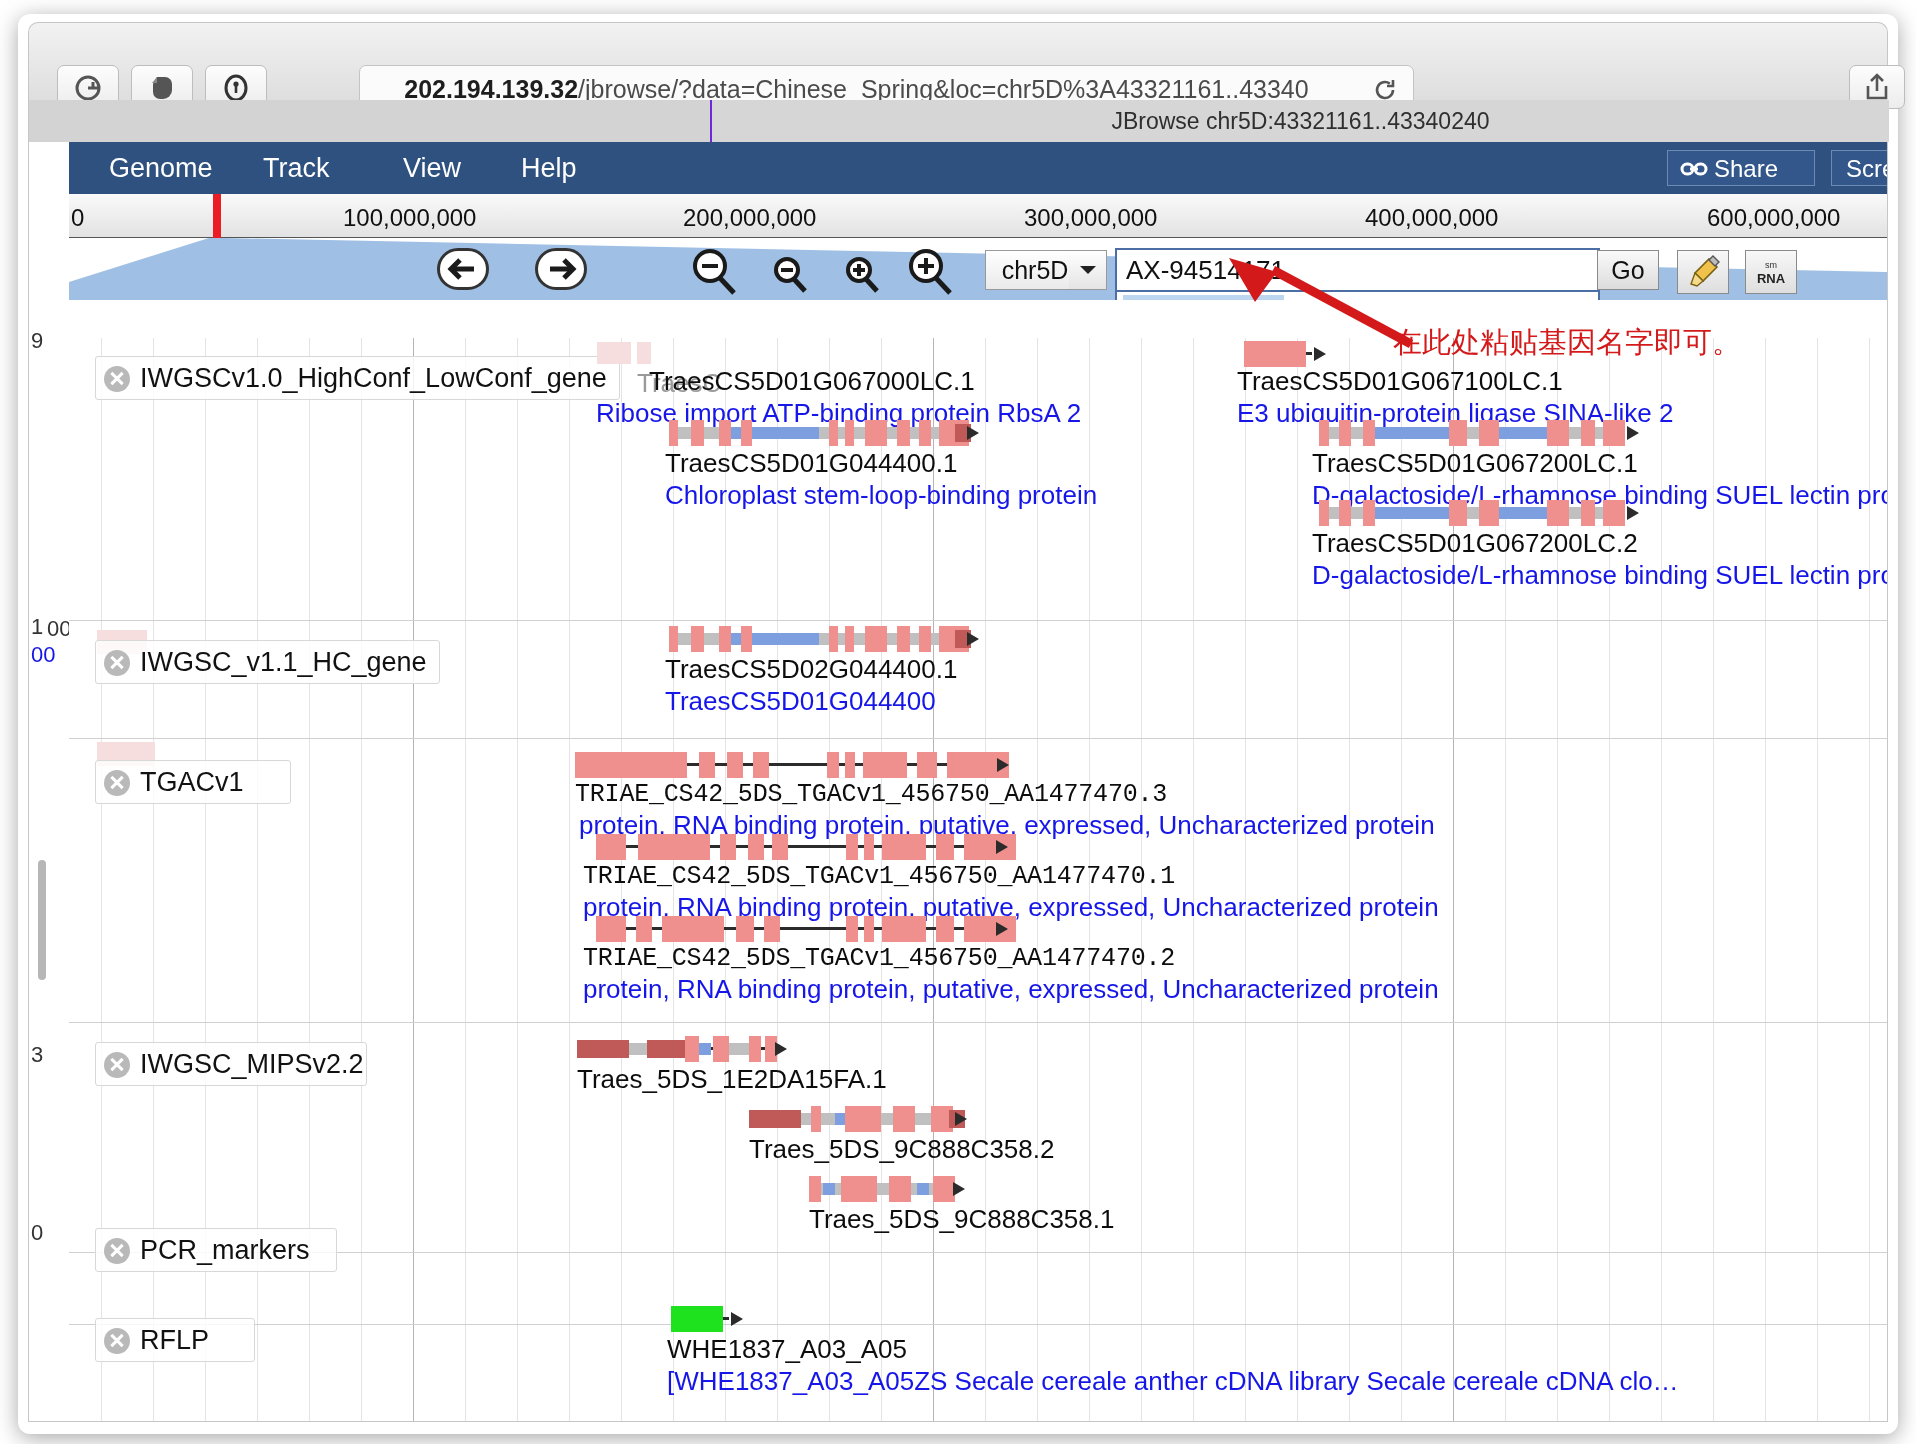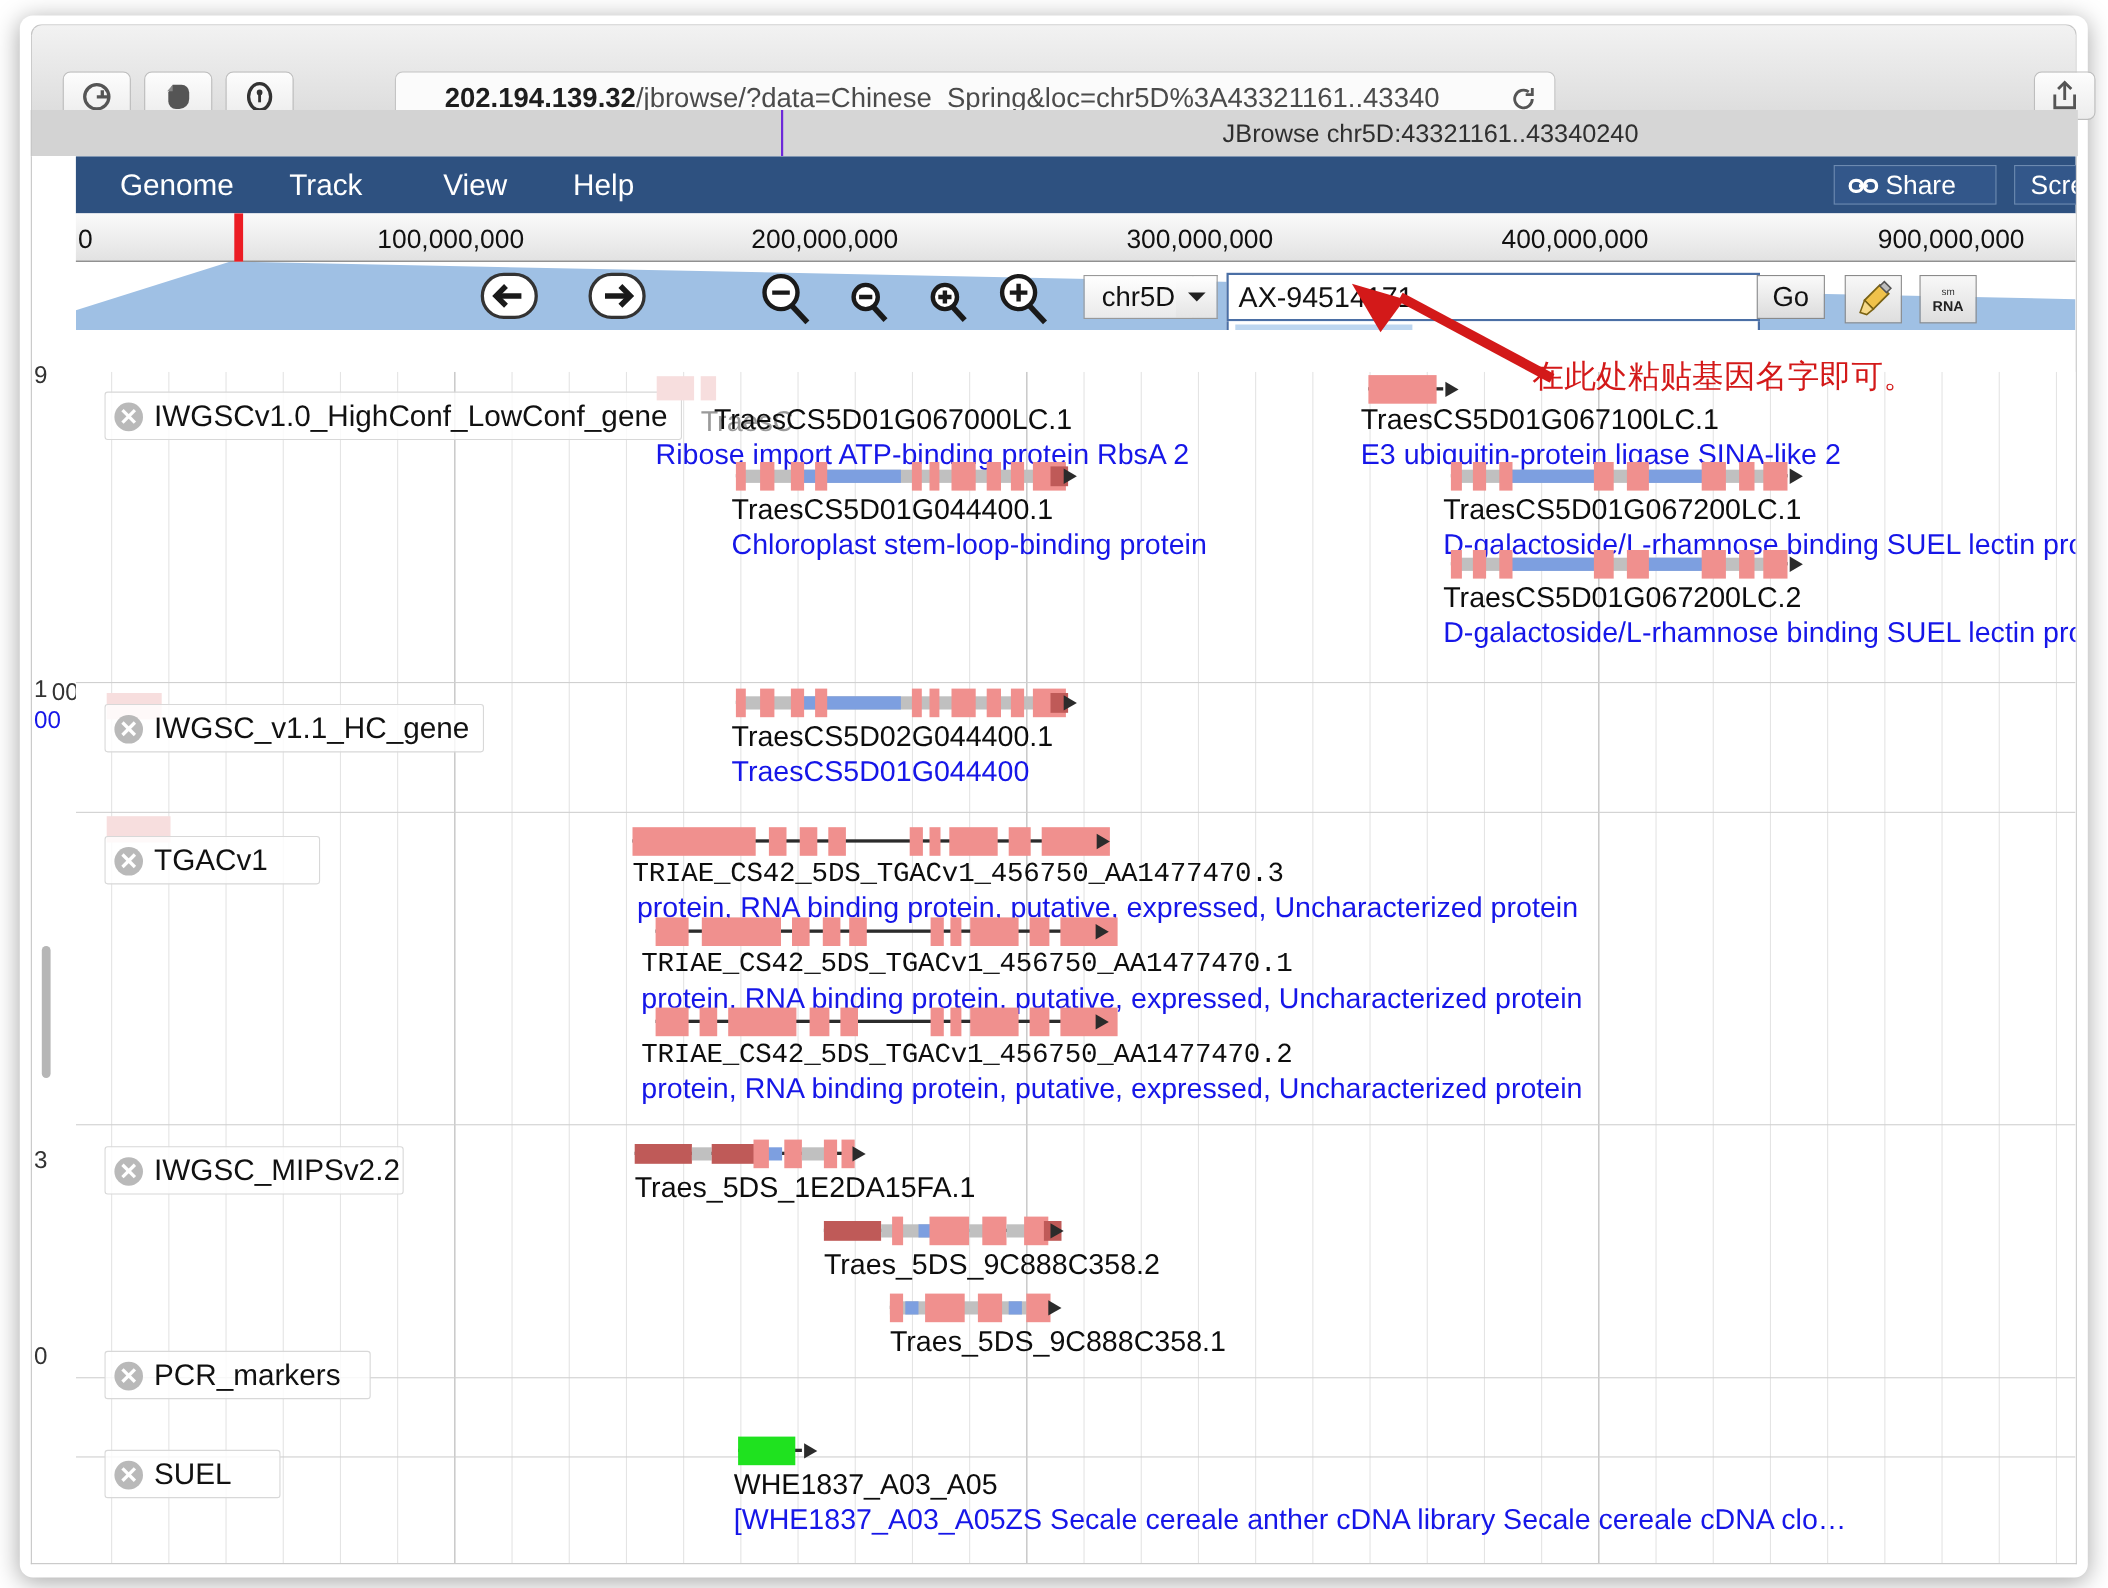--- a/index.html
+++ b/index.html
@@ -190,21 +190,21 @@
           <span>Scree</span>
         </div>
       </div>
 
       <div class="overview">
         <div class="ovlabel" style="left:2px">0</div>
         <div class="ovlabel" style="left:274px">100,000,000</div>
         <div class="ovlabel" style="left:614px">200,000,000</div>
         <div class="ovlabel" style="left:955px">300,000,000</div>
         <div class="ovlabel" style="left:1296px">400,000,000</div>
-        <div class="ovlabel" style="left:1638px">900,000,000</div>
+        <div class="ovlabel" style="left:1638px">600,000,000</div>
         <div class="ovmark"></div>
       </div>
 
       <div class="navwrap">
         <svg class="navpoly" viewBox="0 0 1820 62" preserveAspectRatio="none">
           <polygon points="140,0 156,0 1820,34 1820,62 0,62 0,44" fill="#9fc0e4"></polygon>
         </svg>
         <div class="circbtn" style="left:368px">
           <svg width="46" height="36" viewBox="0 0 46 36" style="margin-top:0">
               <path d="M34 18 h-22" stroke="#1a1a1a" stroke-width="5" fill="none"></path>
@@ -523,21 +523,21 @@
 
         <div class="tracksep" style="top:914px"></div>
         <div class="tracklabel" style="left:26px;top:890px;width:242px">
           <span class="x"></span>
           <span>PCR_markers</span>
         </div>
 
         <div class="tracksep" style="top:986px"></div>
         <div class="tracklabel" style="left:26px;top:980px;width:160px">
           <span class="x"></span>
-          <span>SUEL</span>
+          <span>RFLP</span>
         </div>
 
         <div class="feat" style="left:602px;top:968px;width:72px;">
           <div class="spine"></div>
           <div class="green" style="left:0;width:52px"></div>
           <div class="arrow"></div>
         </div>
         <div class="featname" style="left:598px;top:996px">WHE1837_A03_A05</div>
         <div class="featdesc" style="left:598px;top:1028px">[WHE1837_A03_A05ZS Secale cereale anther cDNA library Secale cereale cDNA clo…</div>
       </div>

